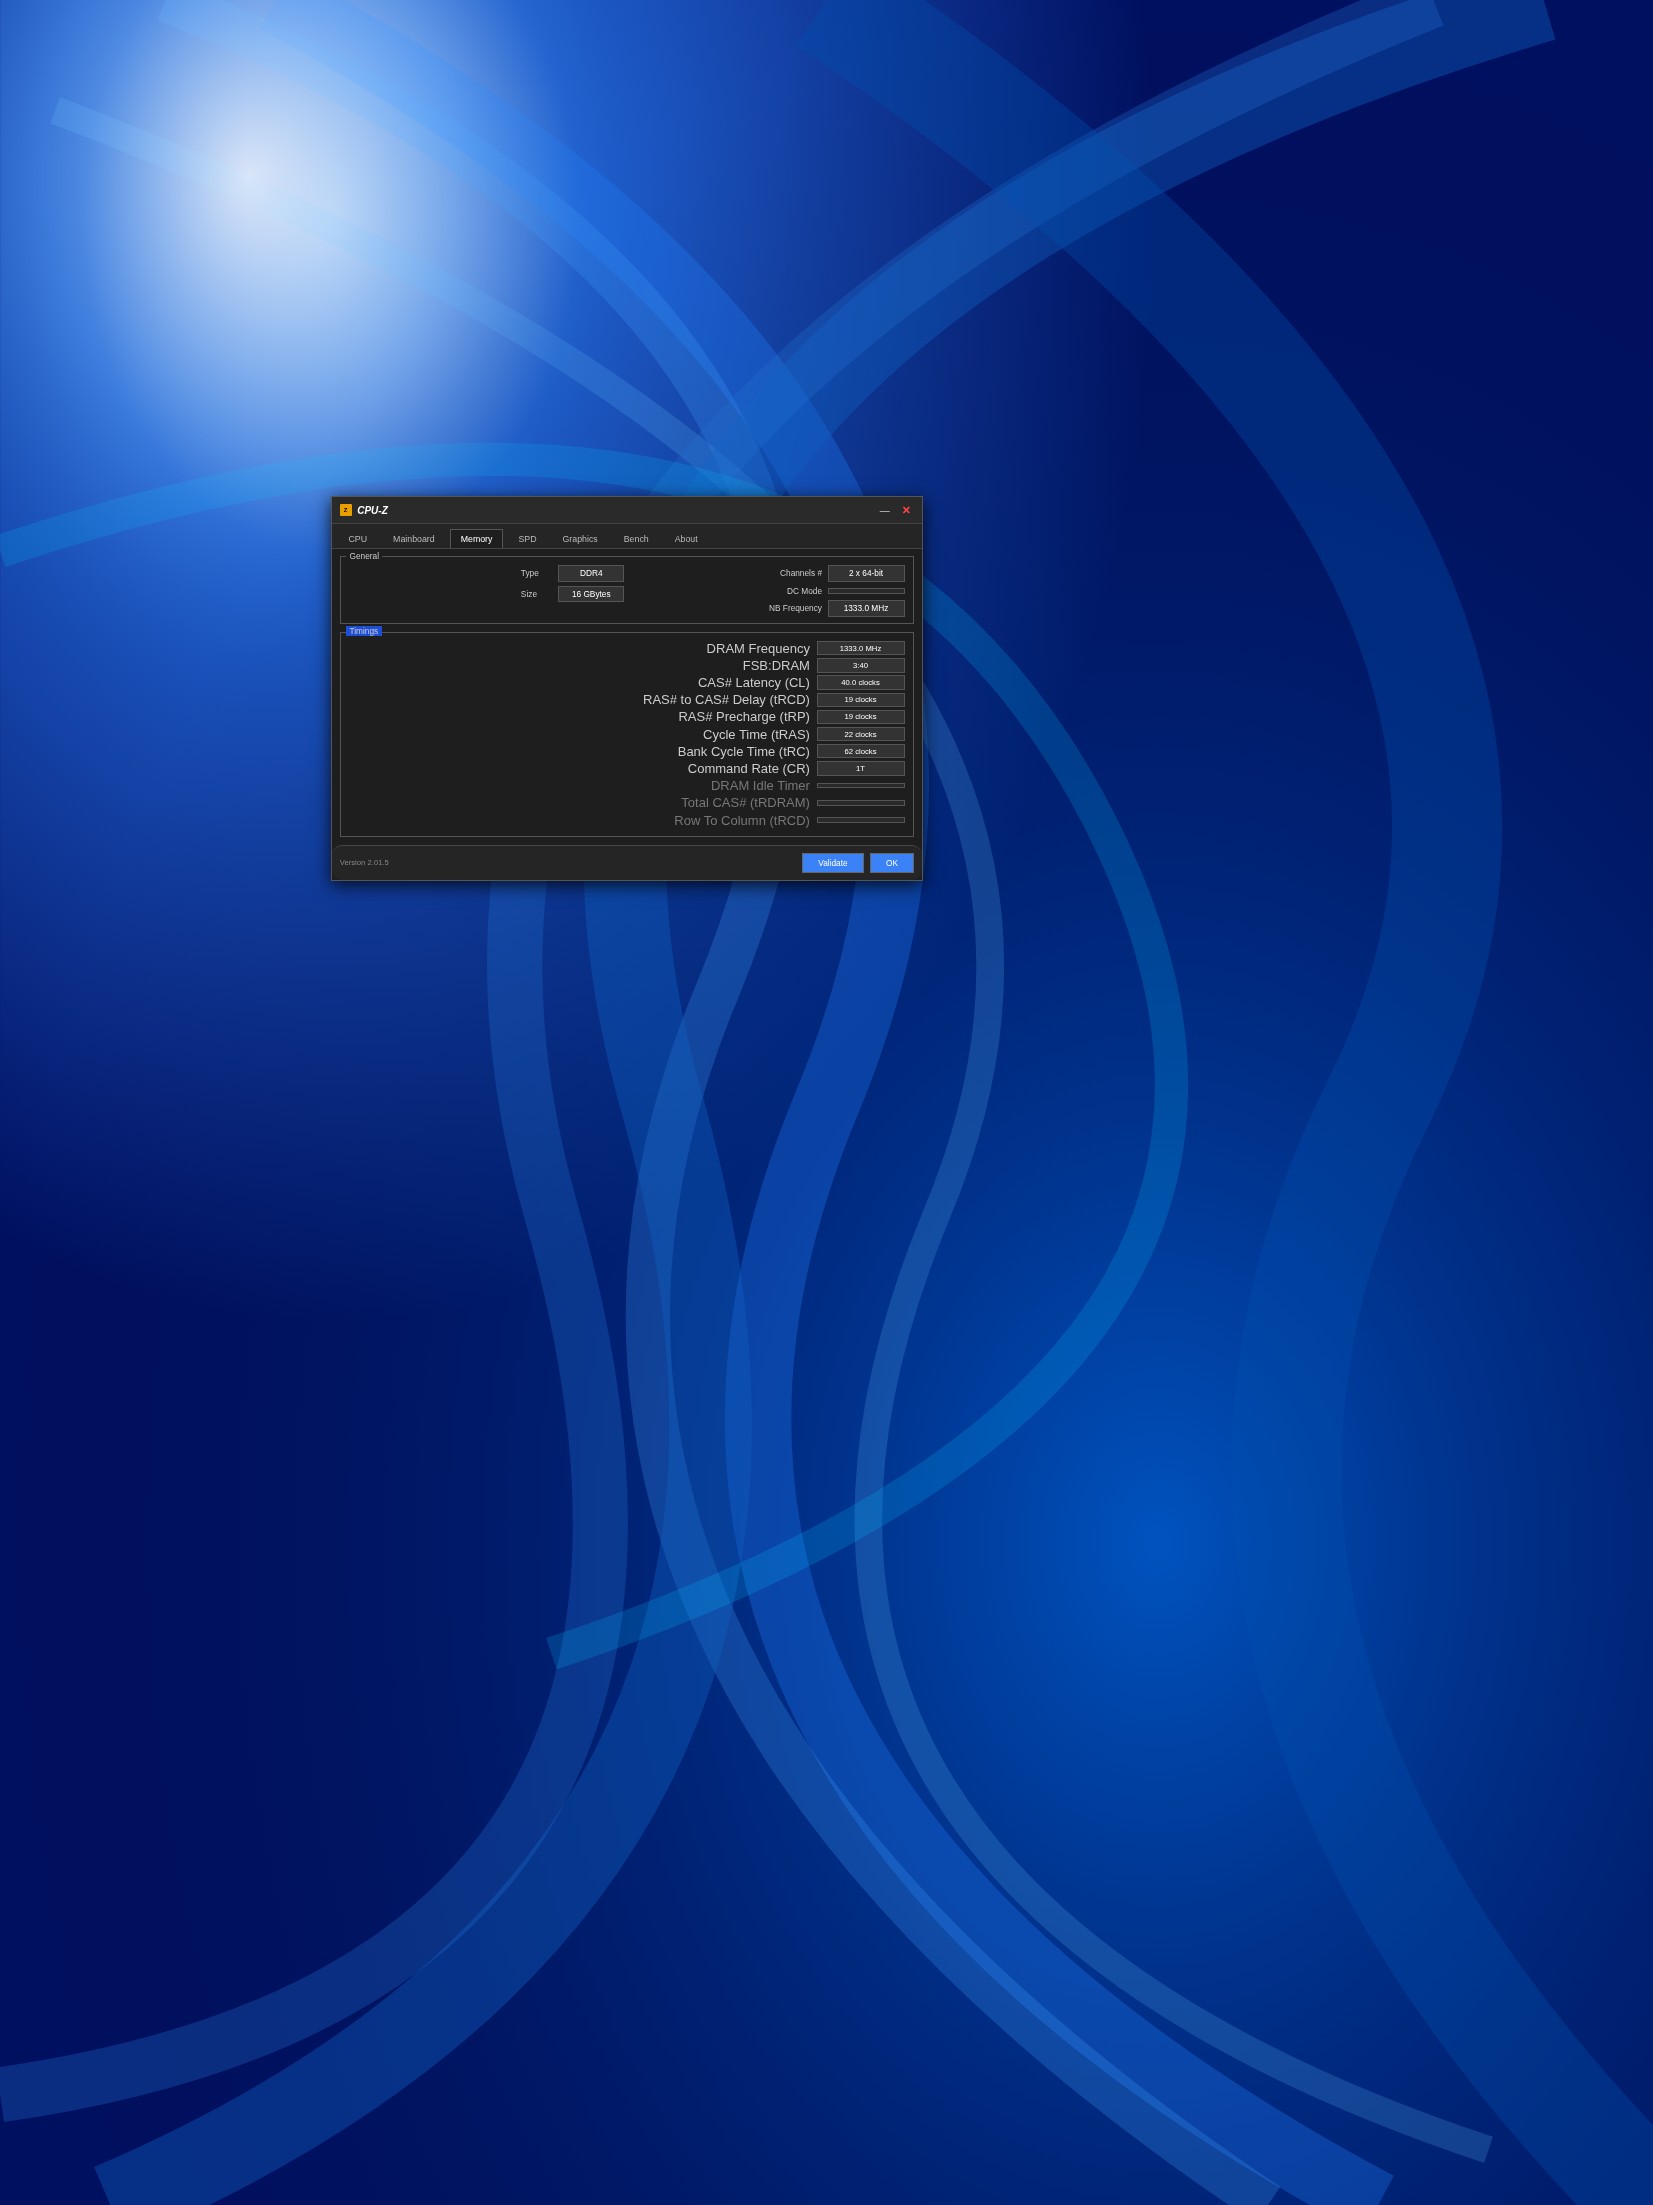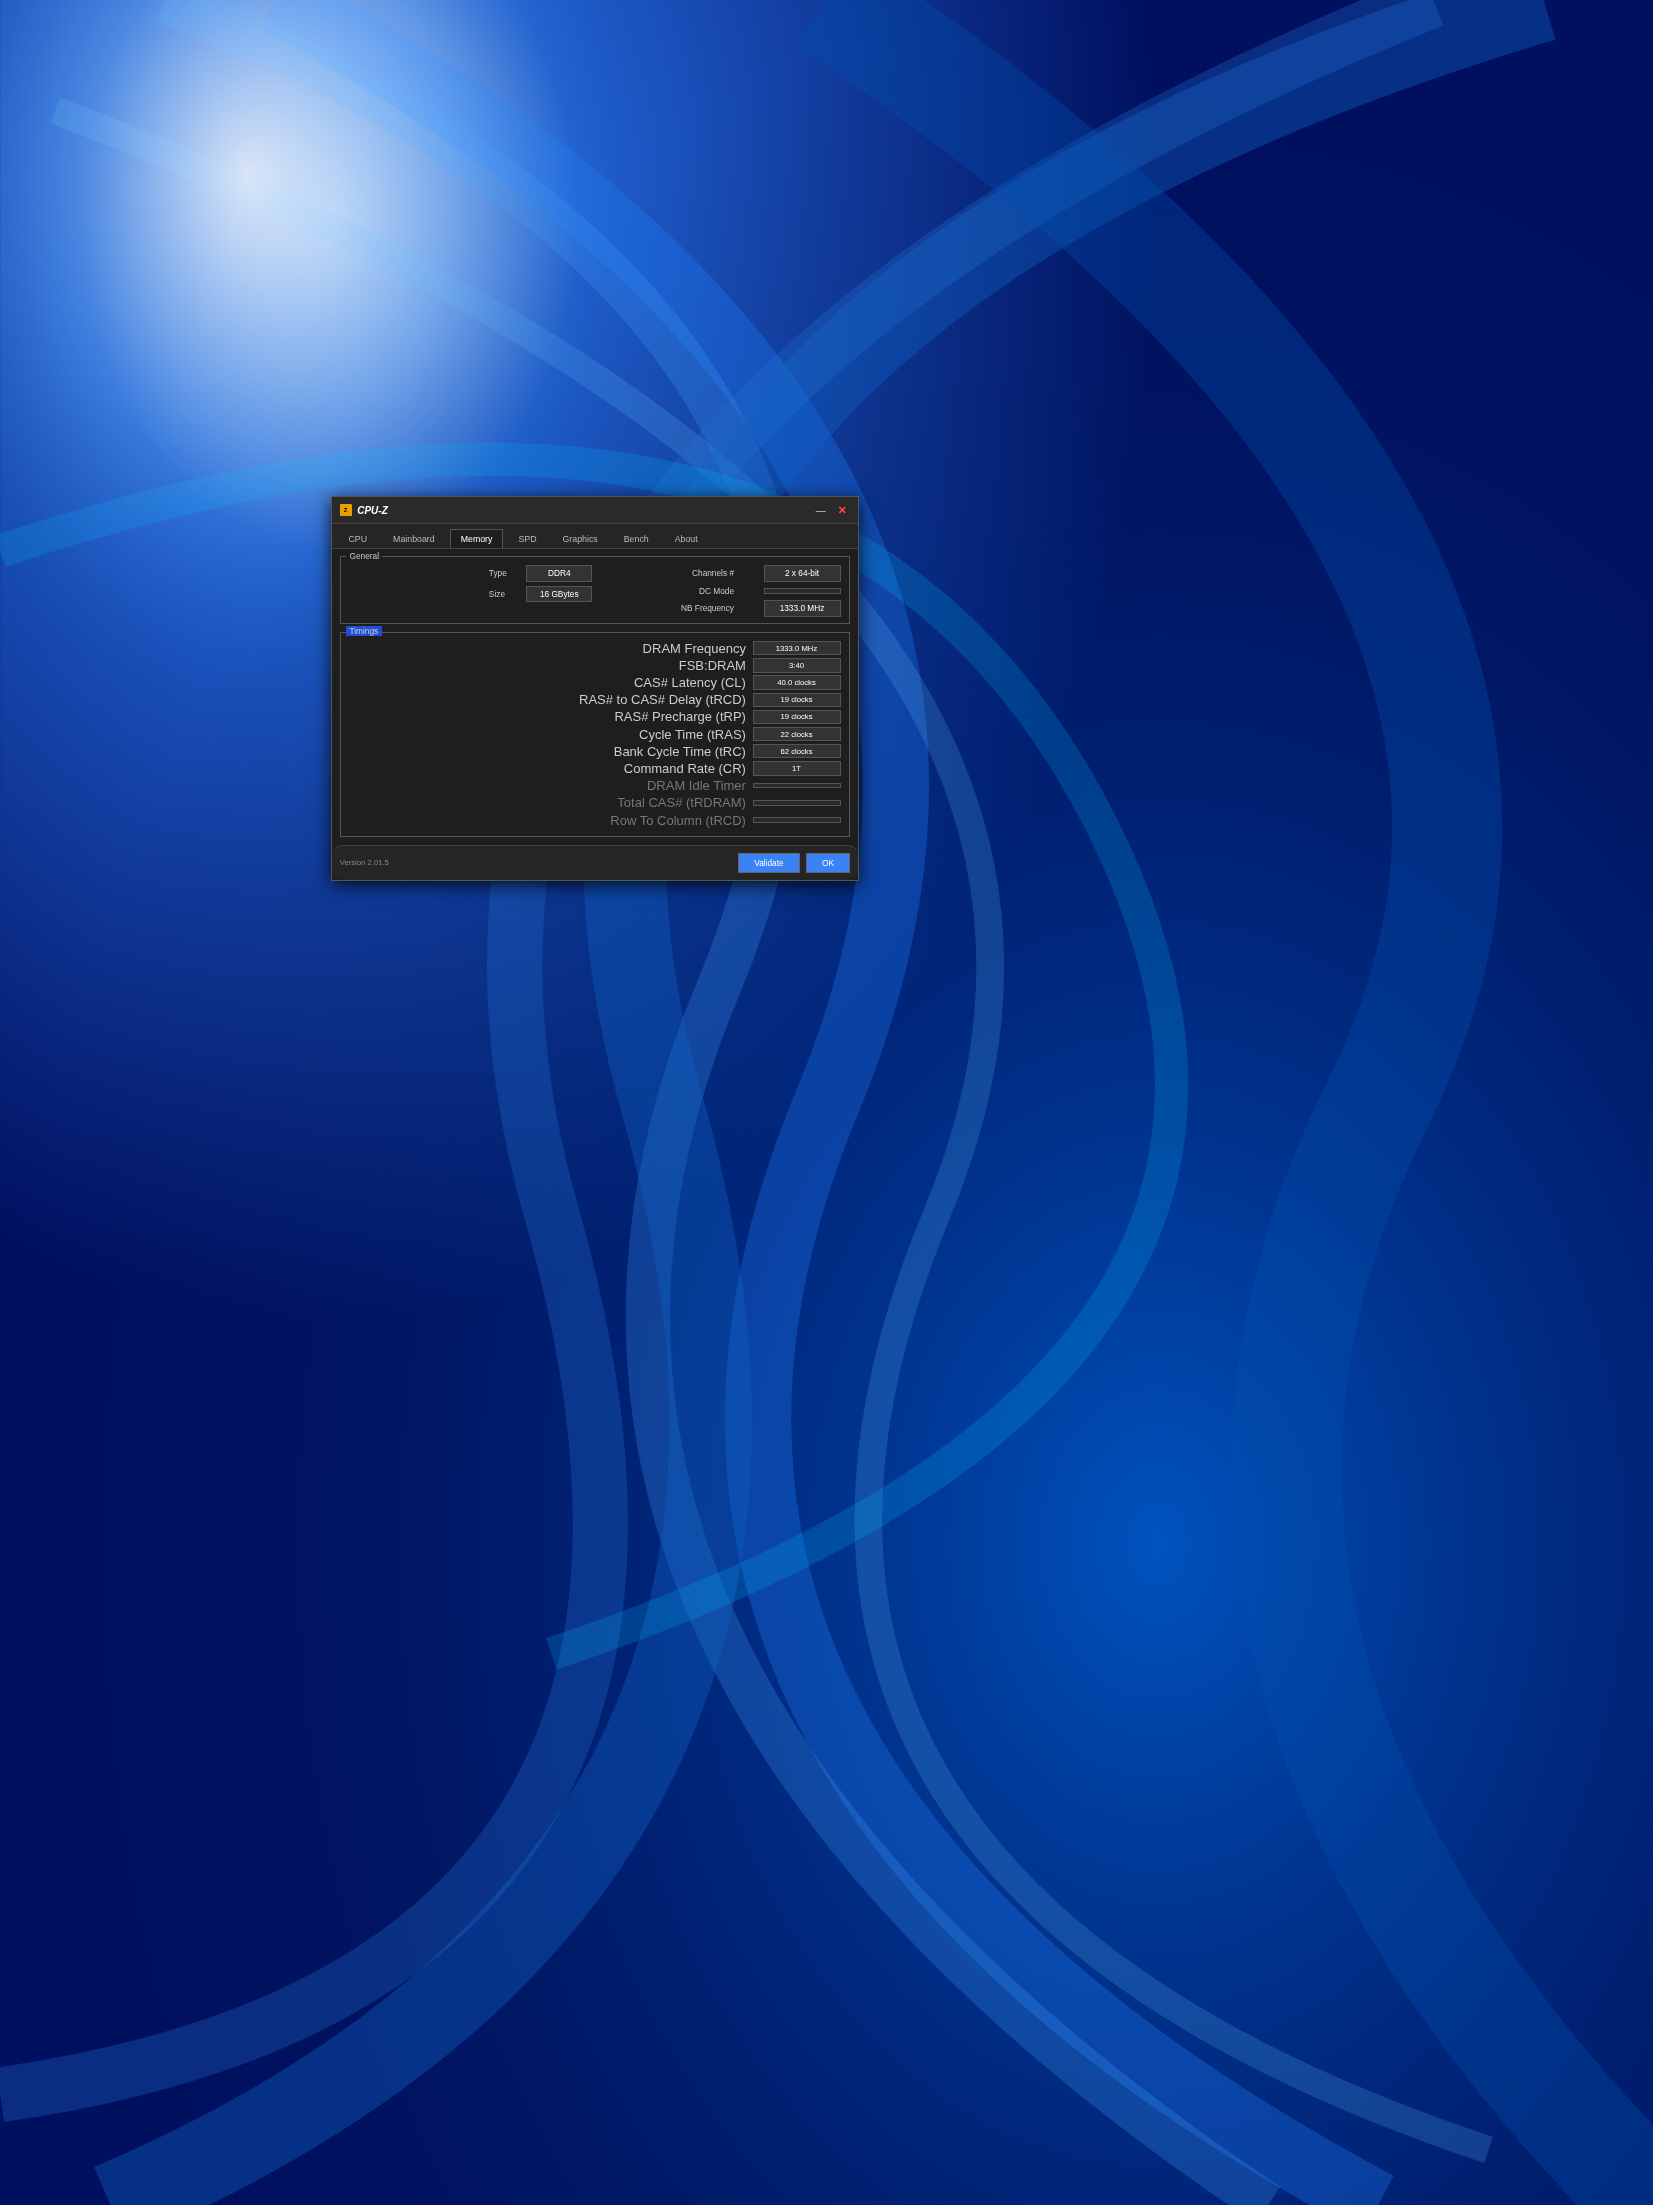--- a/index.html
+++ b/index.html
@@ -38,21 +38,21 @@
 
     .swirl svg {
       width: 100%;
       height: 100%;
     }
 
     .window {
       position: absolute;
       top: 496px;
       left: 331px;
-      width: 528px;
+      width: 592px;
       background: #1e1e1e;
       border: 0.6px solid #555;
       box-shadow: 0 4.4px 16.5px rgba(0,0,0,0.8);
       font-family: Arial, sans-serif;
     }
 
     .title-bar {
       background: #2a2a2a;
       padding: 5.5px 7.7px;
       display: flex;
@@ -193,21 +193,20 @@
       font-size: 8.3px;
       padding: 2.2px 5.5px;
       min-width: 66px;
       text-align: center;
     }
 
     .channel-row {
       display: flex;
       align-items: center;
       justify-content: space-between;
-      gap: 24px;
     }
 
     .channel-label {
       color: #ccc;
       font-size: 8.3px;
       text-align: right;
       flex: 1;
     }
 
     .channel-value {

